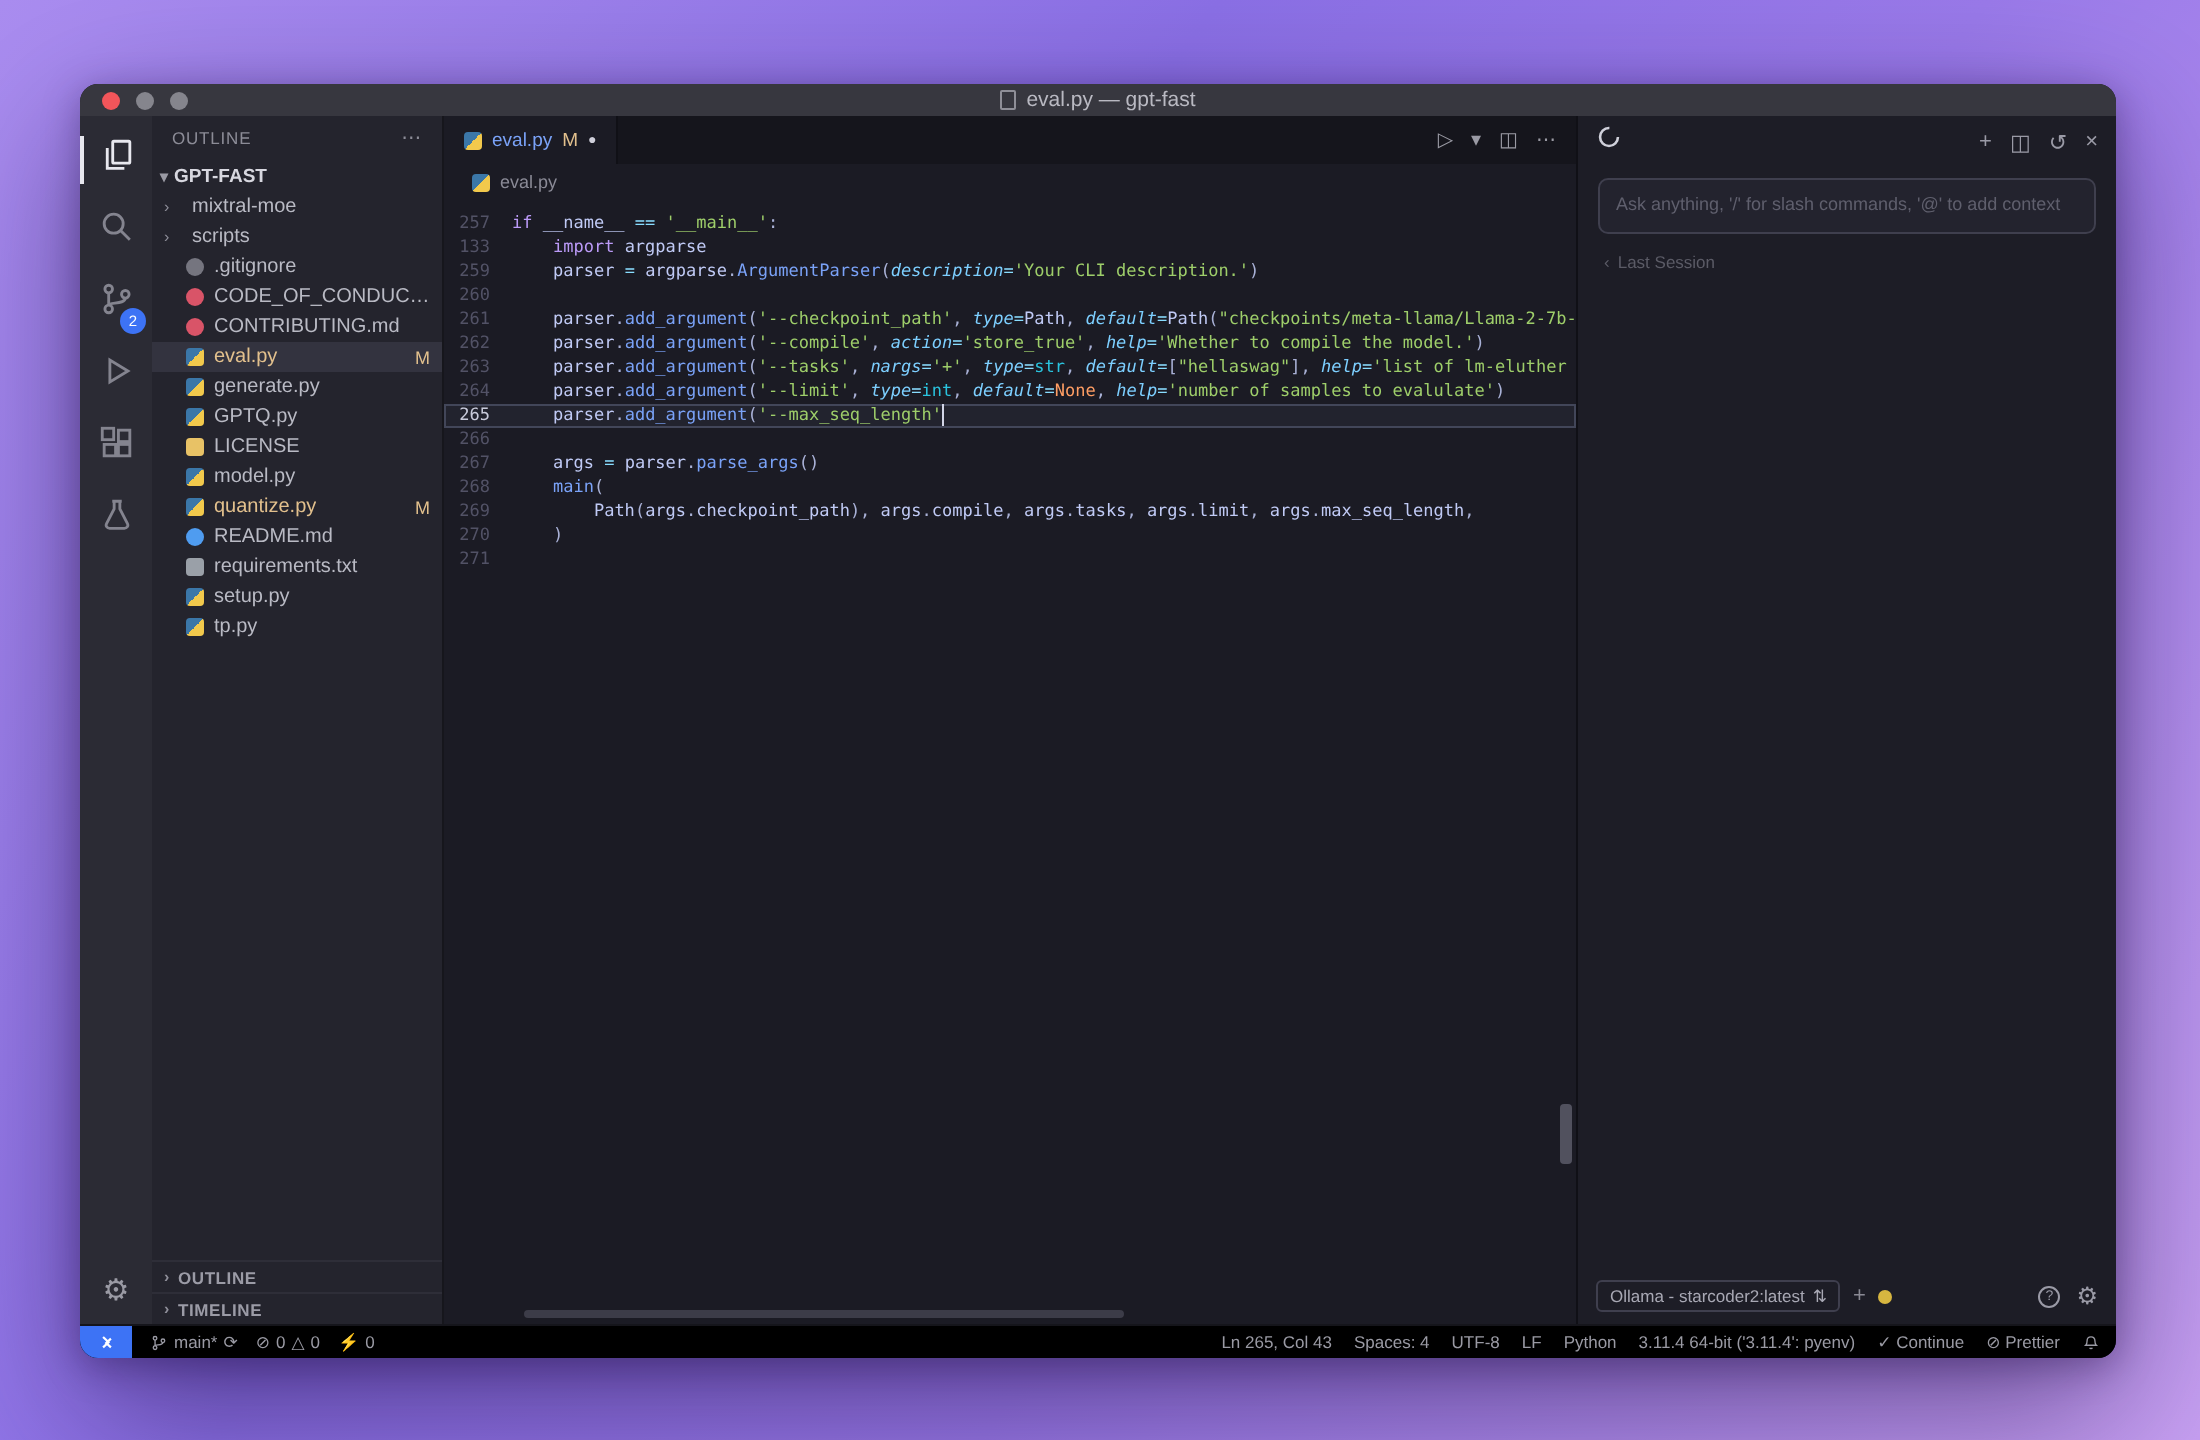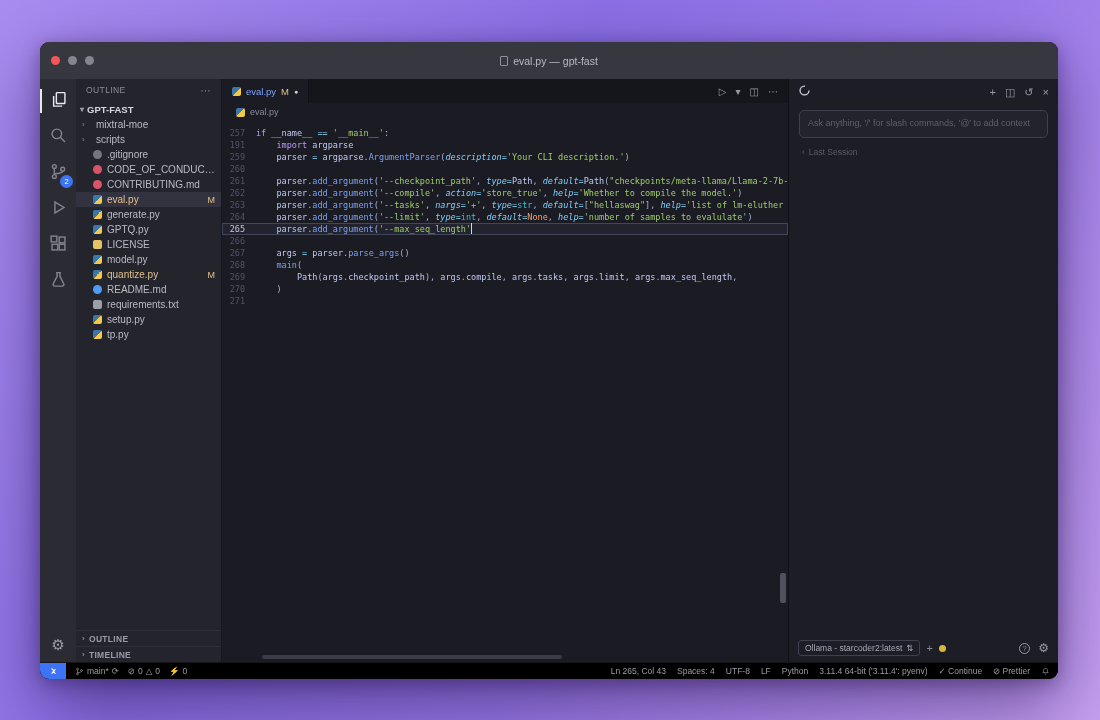--- a/index.html
+++ b/index.html
@@ -8,21 +8,21 @@
     font-family:"Liberation Sans", sans-serif;
     background:linear-gradient(125deg,#aa8df0 0%,#8b70e6 38%,#9a7aea 62%,#c7a0f2 100%);
   }
   .window {
     position:absolute; left:40px; top:42px; width:1018px; height:637px;
     border-radius:9px; overflow:hidden; display:flex; flex-direction:column;
     box-shadow:0 25px 70px rgba(25,8,60,.5), 0 4px 18px rgba(25,8,60,.35);
     background:#1b1b24;
   }
   
-  .titlebar { height:37px; background:#37373f; display:flex; align-items:center; position:relative; flex:0 0 auto; }
+  .titlebar { height:16px; background:#37373f; display:flex; align-items:center; position:relative; flex:0 0 auto; }
   .lights { display:flex; gap:8px; padding-left:11px; }
   .light { width:9px; height:9px; border-radius:50%; }
   .light.close { background:#f2555a; }
   .light.min { background:#85858d; }
   .light.zoom { background:#85858d; }
   .title { position:absolute; left:0; right:0; text-align:center; font-size:10.5px; color:#b9b9c2; display:flex; justify-content:center; align-items:center; gap:5px; pointer-events:none; }
   .tfileicon { width:8px; height:10px; border:1px solid #8f8f98; border-radius:1px; display:inline-block; }
   
   .main { flex:1; display:flex; min-height:0; }
   
@@ -276,21 +276,21 @@
           <span>⋯</span>
         </div>
       </div>
       <div class="breadcrumb">
         <span class="fi fi-python"></span>
         <span>eval.py</span>
       </div>
       <div class="code-area">
         <div id="code-lines">
             <div class="code-line"><span class="gutter">257</span><span class="code-text"><span class="tok-k">if </span><span class="tok-v">__name__</span><span class="tok-o"> == </span><span class="tok-s">'__main__'</span><span class="tok-d">:</span></span></div>
-            <div class="code-line"><span class="gutter">191</span><span class="code-text"><span class="tok-d">    </span><span class="tok-k">import </span><span class="tok-v">argparse</span></span></div>
+            <div class="code-line"><span class="gutter">133</span><span class="code-text"><span class="tok-d">    </span><span class="tok-k">import </span><span class="tok-v">argparse</span></span></div>
             <div class="code-line"><span class="gutter">259</span><span class="code-text"><span class="tok-d">    </span><span class="tok-v">parser</span><span class="tok-o"> = </span><span class="tok-v">argparse</span><span class="tok-d">.</span><span class="tok-f">ArgumentParser</span><span class="tok-d">(</span><span class="tok-p">description</span><span class="tok-o">=</span><span class="tok-s">'Your CLI description.'</span><span class="tok-d">)</span></span></div>
             <div class="code-line"><span class="gutter">260</span><span class="code-text"></span></div>
             <div class="code-line"><span class="gutter">261</span><span class="code-text"><span class="tok-d">    </span><span class="tok-v">parser</span><span class="tok-d">.</span><span class="tok-f">add_argument</span><span class="tok-d">(</span><span class="tok-s">'--checkpoint_path'</span><span class="tok-d">, </span><span class="tok-p">type</span><span class="tok-o">=</span><span class="tok-v">Path</span><span class="tok-d">, </span><span class="tok-p">default</span><span class="tok-o">=</span><span class="tok-v">Path</span><span class="tok-d">(</span><span class="tok-s">"checkpoints/meta-llama/Llama-2-7b-cha</span></span></div>
             <div class="code-line"><span class="gutter">262</span><span class="code-text"><span class="tok-d">    </span><span class="tok-v">parser</span><span class="tok-d">.</span><span class="tok-f">add_argument</span><span class="tok-d">(</span><span class="tok-s">'--compile'</span><span class="tok-d">, </span><span class="tok-p">action</span><span class="tok-o">=</span><span class="tok-s">'store_true'</span><span class="tok-d">, </span><span class="tok-p">help</span><span class="tok-o">=</span><span class="tok-s">'Whether to compile the model.'</span><span class="tok-d">)</span></span></div>
             <div class="code-line"><span class="gutter">263</span><span class="code-text"><span class="tok-d">    </span><span class="tok-v">parser</span><span class="tok-d">.</span><span class="tok-f">add_argument</span><span class="tok-d">(</span><span class="tok-s">'--tasks'</span><span class="tok-d">, </span><span class="tok-p">nargs</span><span class="tok-o">=</span><span class="tok-s">'+'</span><span class="tok-d">, </span><span class="tok-p">type</span><span class="tok-o">=</span><span class="tok-t">str</span><span class="tok-d">, </span><span class="tok-p">default</span><span class="tok-o">=</span><span class="tok-d">[</span><span class="tok-s">"hellaswag"</span><span class="tok-d">], </span><span class="tok-p">help</span><span class="tok-o">=</span><span class="tok-s">'list of lm-eluther tas</span></span></div>
             <div class="code-line"><span class="gutter">264</span><span class="code-text"><span class="tok-d">    </span><span class="tok-v">parser</span><span class="tok-d">.</span><span class="tok-f">add_argument</span><span class="tok-d">(</span><span class="tok-s">'--limit'</span><span class="tok-d">, </span><span class="tok-p">type</span><span class="tok-o">=</span><span class="tok-t">int</span><span class="tok-d">, </span><span class="tok-p">default</span><span class="tok-o">=</span><span class="tok-c">None</span><span class="tok-d">, </span><span class="tok-p">help</span><span class="tok-o">=</span><span class="tok-s">'number of samples to evalulate'</span><span class="tok-d">)</span></span></div>
             <div class="code-line current"><span class="gutter">265</span><span class="code-text"><span class="tok-d">    </span><span class="tok-v">parser</span><span class="tok-d">.</span><span class="tok-f">add_argument</span><span class="tok-d">(</span><span class="tok-s">'--max_seq_length'</span><span class="cursor"></span></span></div>
             <div class="code-line"><span class="gutter">266</span><span class="code-text"></span></div>
             <div class="code-line"><span class="gutter">267</span><span class="code-text"><span class="tok-d">    </span><span class="tok-v">args</span><span class="tok-o"> = </span><span class="tok-v">parser</span><span class="tok-d">.</span><span class="tok-f">parse_args</span><span class="tok-d">()</span></span></div>
             <div class="code-line"><span class="gutter">268</span><span class="code-text"><span class="tok-d">    </span><span class="tok-f">main</span><span class="tok-d">(</span></span></div>

